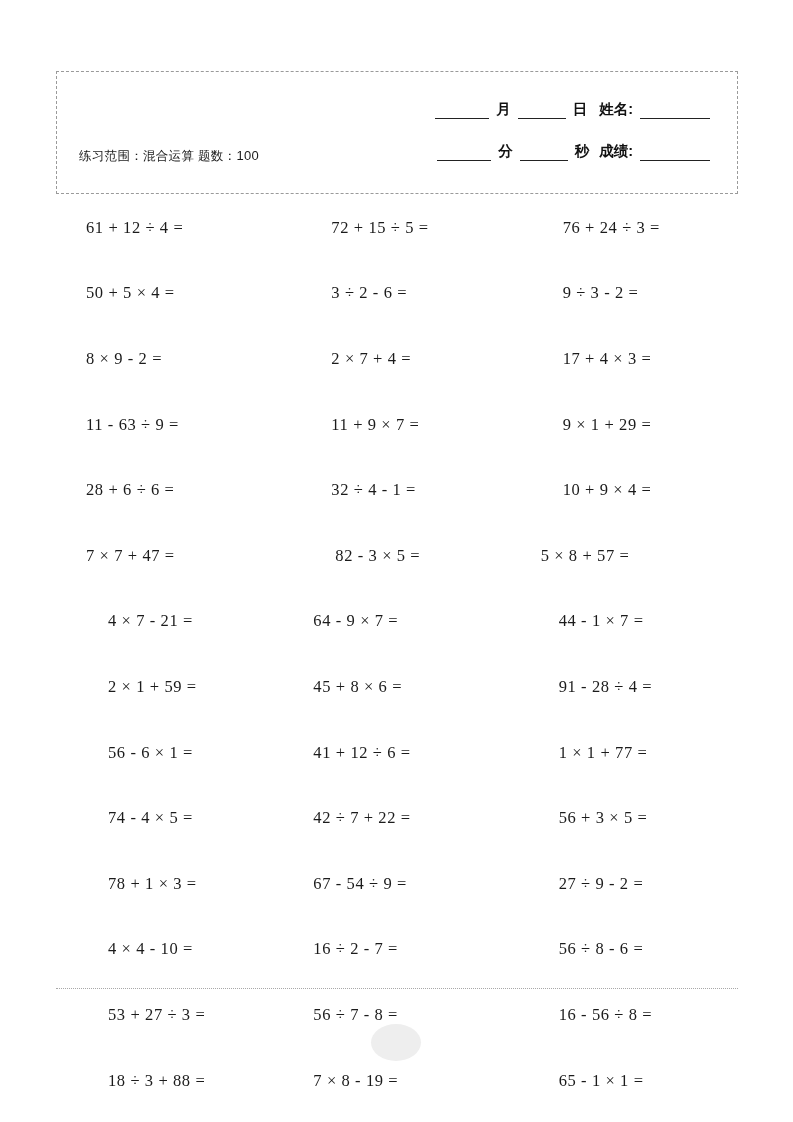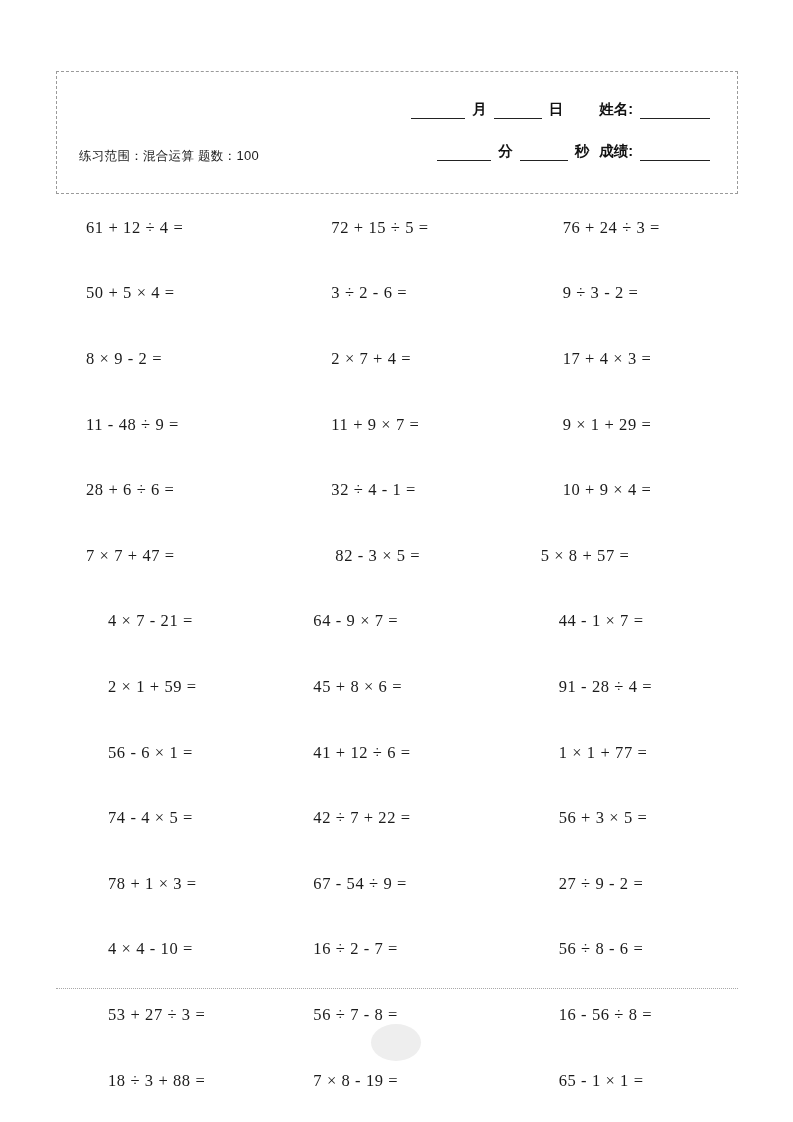--- a/index.html
+++ b/index.html
@@ -118,21 +118,21 @@
 
     <div class="range-line">
       <span>练习范围：混合运算  题数：</span><span class="count">100</span>
     </div>
 
     <div class="info-row row1">
       <span class="blank w1"></span>
       <span class="lbl">月</span>
       <span class="blank w2"></span>
       <span class="lbl">日</span>
-      <span class="lbl" style="margin-left:32px">姓名:</span>
+      <span class="lbl" style="margin-left:8px">姓名:</span>
       <span class="blank w3"></span>
     </div>
 
     <div class="info-row row2">
       <span class="blank w1"></span>
       <span class="lbl">分</span>
       <span class="blank w2"></span>
       <span class="lbl">秒</span>
       <span class="lbl" style="margin-left:6px">成绩:</span>
       <span class="blank w3"></span>
@@ -143,21 +143,21 @@
   <div class="problems" id="problems-grid">
       <div class="cell col0">61 + 12 ÷ 4 =</div>
       <div class="cell col1">72 + 15 ÷ 5 =</div>
       <div class="cell col2">76 + 24 ÷ 3 =</div>
       <div class="cell col0">50 + 5 × 4 =</div>
       <div class="cell col1">3 ÷ 2 - 6 =</div>
       <div class="cell col2">9 ÷ 3 - 2 =</div>
       <div class="cell col0">8 × 9 - 2 =</div>
       <div class="cell col1">2 × 7 + 4 =</div>
       <div class="cell col2">17 + 4 × 3 =</div>
-      <div class="cell col0">11 - 48 ÷ 9 =</div>
+      <div class="cell col0">11 - 63 ÷ 9 =</div>
       <div class="cell col1">11 + 9 × 7 =</div>
       <div class="cell col2">9 × 1 + 29 =</div>
       <div class="cell col0">28 + 6 ÷ 6 =</div>
       <div class="cell col1">32 ÷ 4 - 1 =</div>
       <div class="cell col2">10 + 9 × 4 =</div>
       <div class="cell col0">7 × 7 + 47 =</div>
       <div class="cell col2">82 - 3 × 5 =</div>
       <div class="cell col0">5 × 8 + 57 =</div>
       <div class="cell col2">4 × 7 - 21 =</div>
       <div class="cell col0">64 - 9 × 7 =</div>

